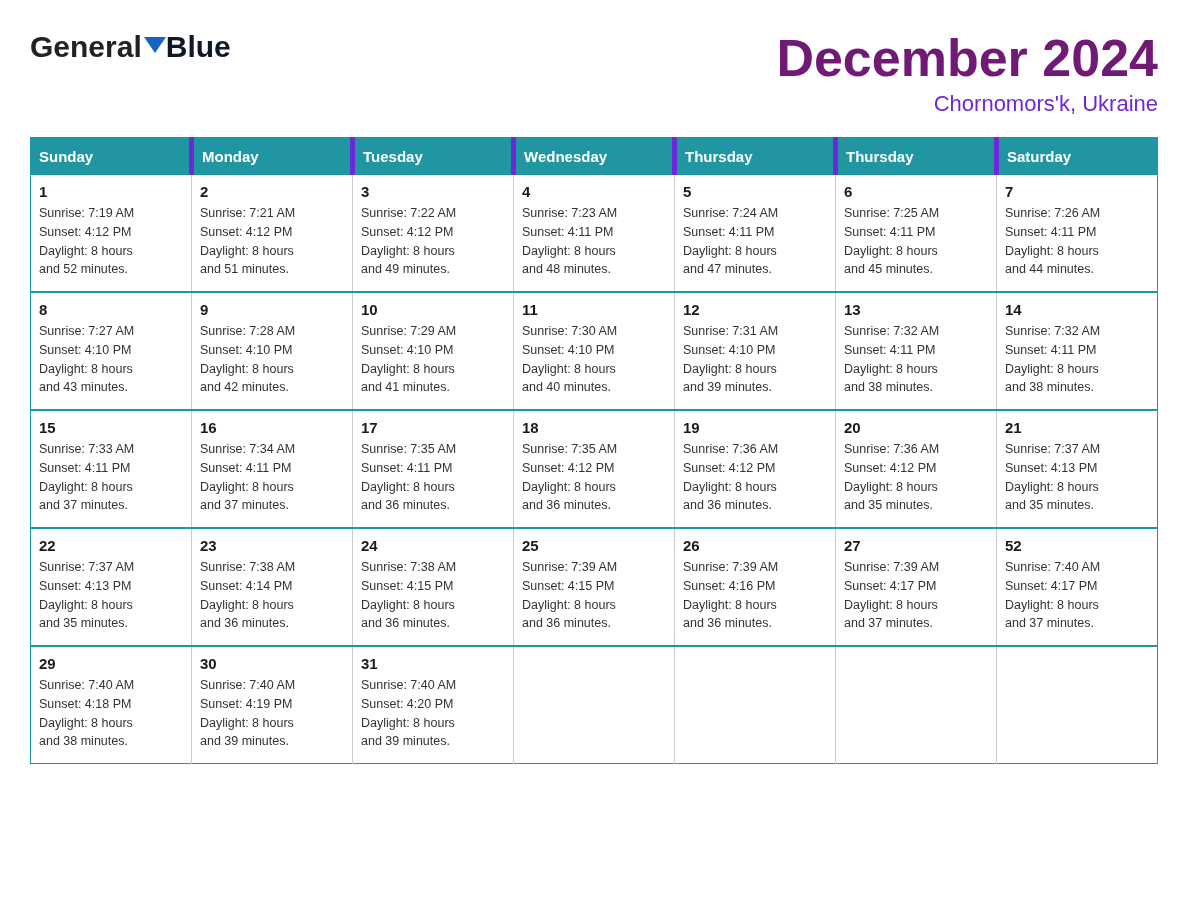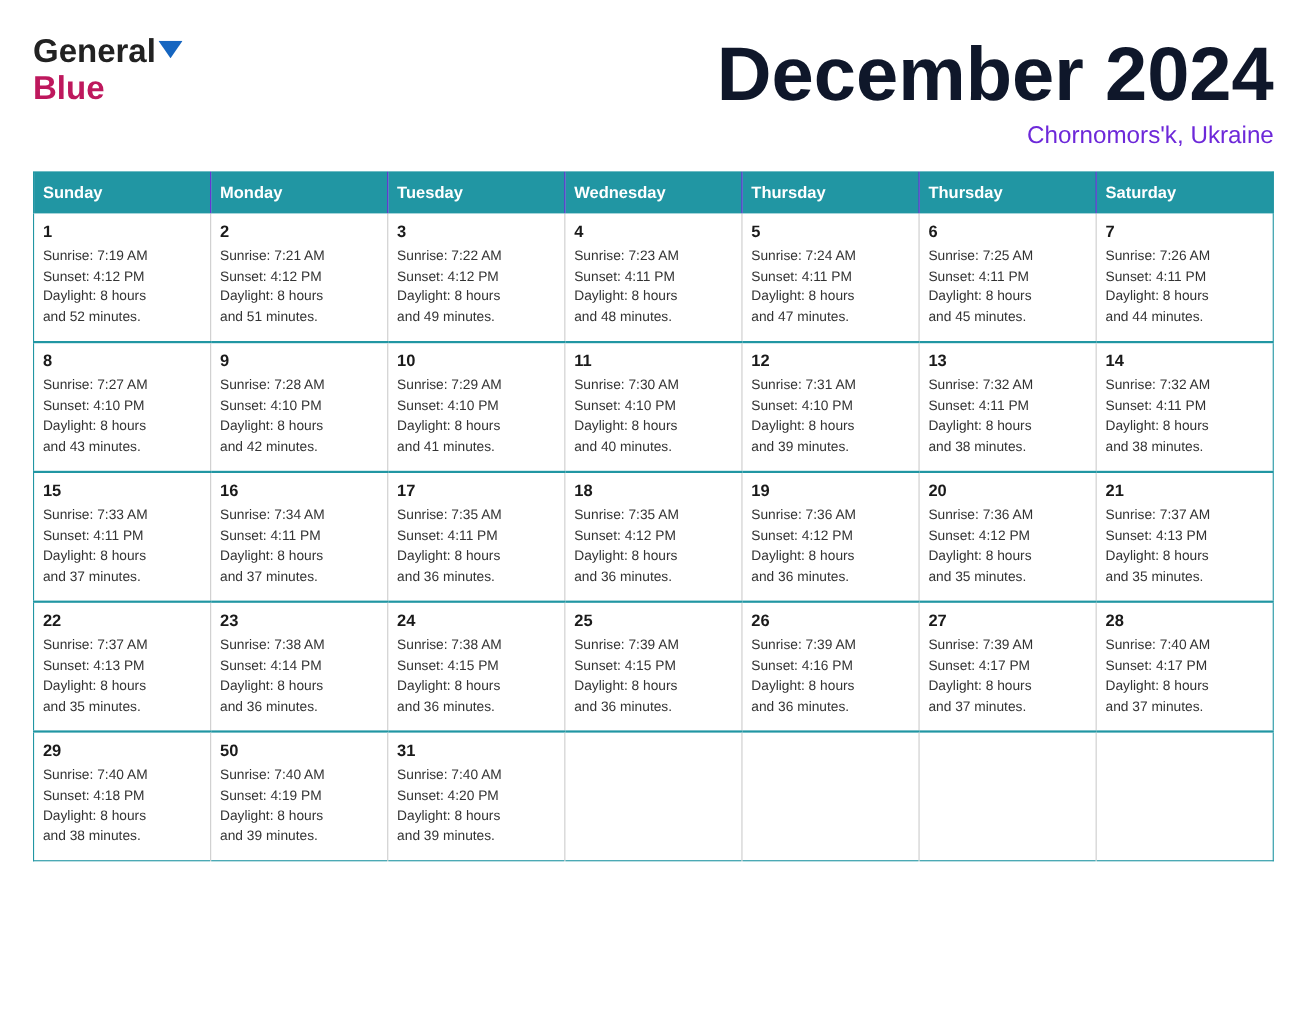--- a/index.html
+++ b/index.html
@@ -11,50 +11,50 @@
       min-height: 918px;
     }
     .header {
       display: flex;
       justify-content: space-between;
       align-items: flex-start;
       margin-bottom: 20px;
     }
     .logo {
       display: flex;
-      flex-direction: column;
-      align-items: flex-start;
+      flex-direction: row;
+      align-items: flex-end;
     }
     .title-section {
       text-align: right;
     }
     .month-title {
-      font-size: 69px;
-      font-weight: bold;
-      color: #0f172a;
+      font-size: 52px;
+      font-weight: bold;
+      color: #701a75;
       line-height: 1.1;
     }
     .location {
       font-size: 22px;
       color: #6d28d9;
       margin-top: 4px;
     }
     .calendar {
       width: 100%;
       border-collapse: collapse;
       border: 1px solid #2196a3;
     }
     .calendar th {
       background-color: #2196a3;
       color: #fff;
       padding: 10px 8px;
       text-align: left;
       font-size: 15px;
       font-weight: bold;
-      border-right: 1px solid #6d28d9;
+      border-right: 5px solid #6d28d9;
     }
     .calendar th:last-child { border-right: none; }
     .calendar td {
       vertical-align: top;
       padding: 8px 8px 12px 8px;
       border-right: 1px solid #ccc;
       border-bottom: 2px solid #2196a3;
       font-size: 13px;
       color: #333;
       width: 14.28%;
@@ -81,21 +81,21 @@
       align-items: center;
     }
     .logo-text-general {
       font-size: 30px;
       font-weight: bold;
       color: #222;
     }
     .logo-text-blue {
       font-size: 30px;
       font-weight: bold;
-      color: #be185d;
+      color: #0f172a;
     }
     .logo-arrow {
       display: inline-block;
       margin-left: 2px;
       position: relative;
       top: 0px;
     }
   </style>
 </head>
 <body>
@@ -296,35 +296,35 @@
             Sunrise: 7:39 AM<br>Sunset: 4:16 PM<br>Daylight: 8 hours<br>and 36 minutes.
           </div>
         </td>
         <td>
           <div class="day-number">27</div>
           <div class="day-info">
             Sunrise: 7:39 AM<br>Sunset: 4:17 PM<br>Daylight: 8 hours<br>and 37 minutes.
           </div>
         </td>
         <td>
-          <div class="day-number">28</div>
+          <div class="day-number">52</div>
           <div class="day-info">
             Sunrise: 7:40 AM<br>Sunset: 4:17 PM<br>Daylight: 8 hours<br>and 37 minutes.
           </div>
         </td>
       </tr>
       <tr>
         <td>
           <div class="day-number">29</div>
           <div class="day-info">
             Sunrise: 7:40 AM<br>Sunset: 4:18 PM<br>Daylight: 8 hours<br>and 38 minutes.
           </div>
         </td>
         <td>
-          <div class="day-number">50</div>
+          <div class="day-number">30</div>
           <div class="day-info">
             Sunrise: 7:40 AM<br>Sunset: 4:19 PM<br>Daylight: 8 hours<br>and 39 minutes.
           </div>
         </td>
         <td>
           <div class="day-number">31</div>
           <div class="day-info">
             Sunrise: 7:40 AM<br>Sunset: 4:20 PM<br>Daylight: 8 hours<br>and 39 minutes.
           </div>
         </td>

